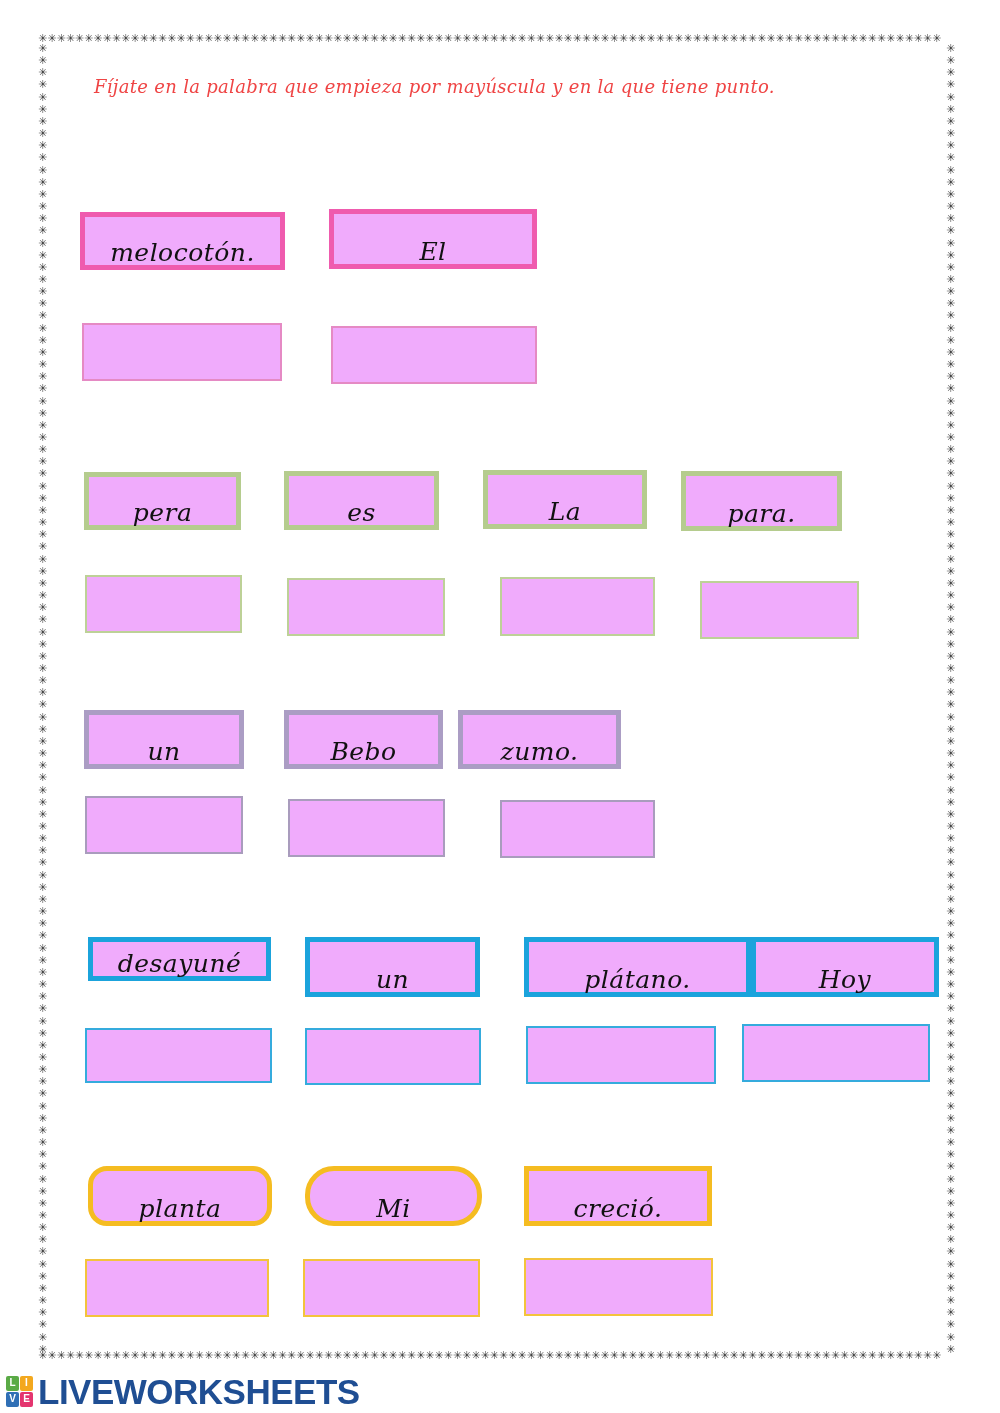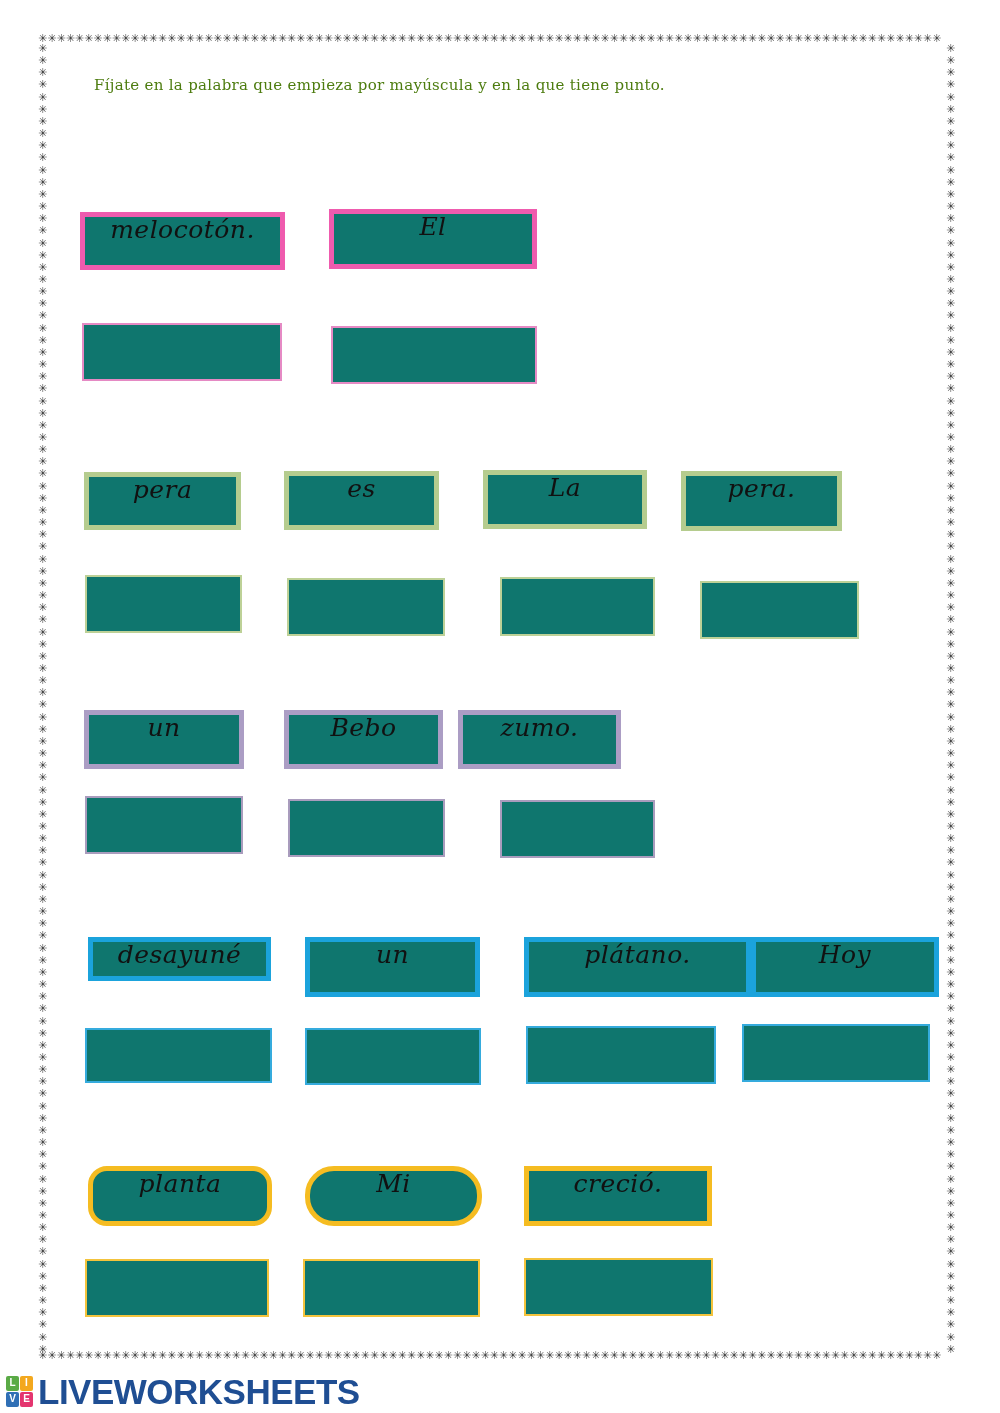--- a/index.html
+++ b/index.html
@@ -54,34 +54,35 @@
     font-family: "DejaVu Serif", serif;
     font-size: 22px;
     font-style: italic;
     color: #121212;
     margin: 0 0 26px 0;
     letter-spacing: 0.6px;
     font-weight: 400;
   }
   .subtitle {
     font-family: "DejaVu Serif", serif;
-    font-size: 15px;
-    color: #4d7c0f;
+    font-size: 18px;
+    font-style: italic;
+    color: #ef4444;
     margin: 0;
     letter-spacing: 0.3px;
     font-weight: 400;
   }
 
   
   .box {
     position: absolute;
     box-sizing: border-box;
-    background: #0f766e;
+    background: #f0abfc;
     display: flex;
-    align-items: flex-start;
+    align-items: flex-end;
     justify-content: center;
     border-style: solid;
   }
   .box.word {
     border-width: 5px;
   }
   .box.blank {
     border-width: 2px;
   }
   .word-text {
@@ -161,21 +162,21 @@
         <div class="box word" style="left: 84px; top: 472px; width: 157px; height: 58px; border-color: rgb(181, 204, 142);">
           <span class="word-text">pera</span>
         </div>
         <div class="box word" style="left: 284px; top: 471px; width: 155px; height: 59px; border-color: rgb(181, 204, 142);">
           <span class="word-text">es</span>
         </div>
         <div class="box word" style="left: 483px; top: 470px; width: 164px; height: 59px; border-color: rgb(181, 204, 142);">
           <span class="word-text">La</span>
         </div>
         <div class="box word" style="left: 681px; top: 471px; width: 161px; height: 60px; border-color: rgb(181, 204, 142);">
-          <span class="word-text">pera.</span>
+          <span class="word-text">para.</span>
         </div>
         <div class="box blank" style="left: 85px; top: 575px; width: 157px; height: 58px; border-color: rgb(189, 209, 151);"></div>
         <div class="box blank" style="left: 287px; top: 578px; width: 158px; height: 58px; border-color: rgb(189, 209, 151);"></div>
         <div class="box blank" style="left: 500px; top: 577px; width: 155px; height: 59px; border-color: rgb(189, 209, 151);"></div>
         <div class="box blank" style="left: 700px; top: 581px; width: 159px; height: 58px; border-color: rgb(189, 209, 151);"></div>
       </div>
       <div>
         <div class="box word" style="left: 84px; top: 710px; width: 160px; height: 59px; border-color: rgb(171, 157, 196);">
           <span class="word-text">un</span>
         </div>

